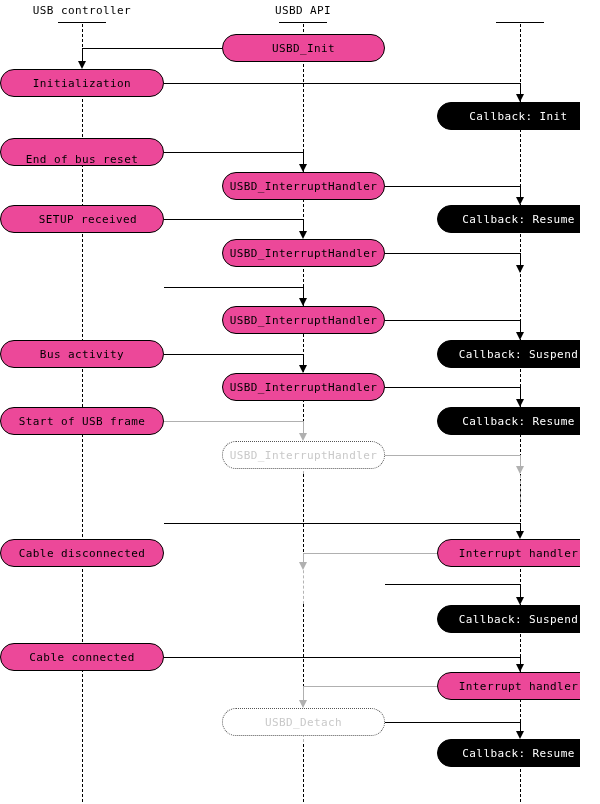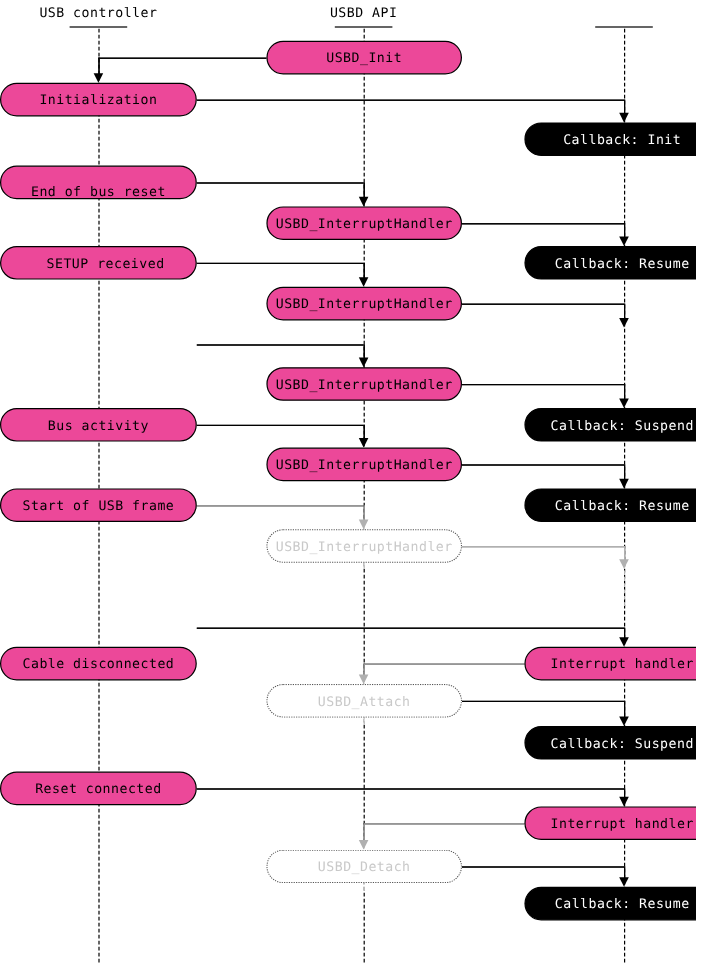--- a/index.html
+++ b/index.html
@@ -141,28 +141,25 @@
     </div>
     <div class="node ghost" style="left: 222px; top: 441px; width: 163px;">
       <span class="lbl">USBD_InterruptHandler</span>
     </div>
     <div class="node" style="left: 0px; top: 539px; width: 164px;">
       <span class="lbl">Cable disconnected</span>
     </div>
     <div class="node" style="left: 437px; top: 539px; width: 163px;">
       <span class="lbl">Interrupt handler</span>
     </div>
-    <div class="node ghost" style="left: 222px; top: 570px; width: 163px;">
-      <span class="lbl">USBD_Attach</span>
-    </div>
     <div class="node black" style="left: 437px; top: 605px; width: 163px;">
       <span class="lbl">Callback: Suspend</span>
     </div>
     <div class="node" style="left: 0px; top: 643px; width: 164px;">
-      <span class="lbl">Reset connected</span>
+      <span class="lbl">Cable connected</span>
     </div>
     <div class="node" style="left: 437px; top: 672px; width: 163px;">
       <span class="lbl">Interrupt handler</span>
     </div>
     <div class="node ghost" style="left: 222px; top: 708px; width: 163px;">
       <span class="lbl">USBD_Detach</span>
     </div>
     <div class="node black" style="left: 437px; top: 739px; width: 163px;">
       <span class="lbl">Callback: Resume</span>
     </div>

